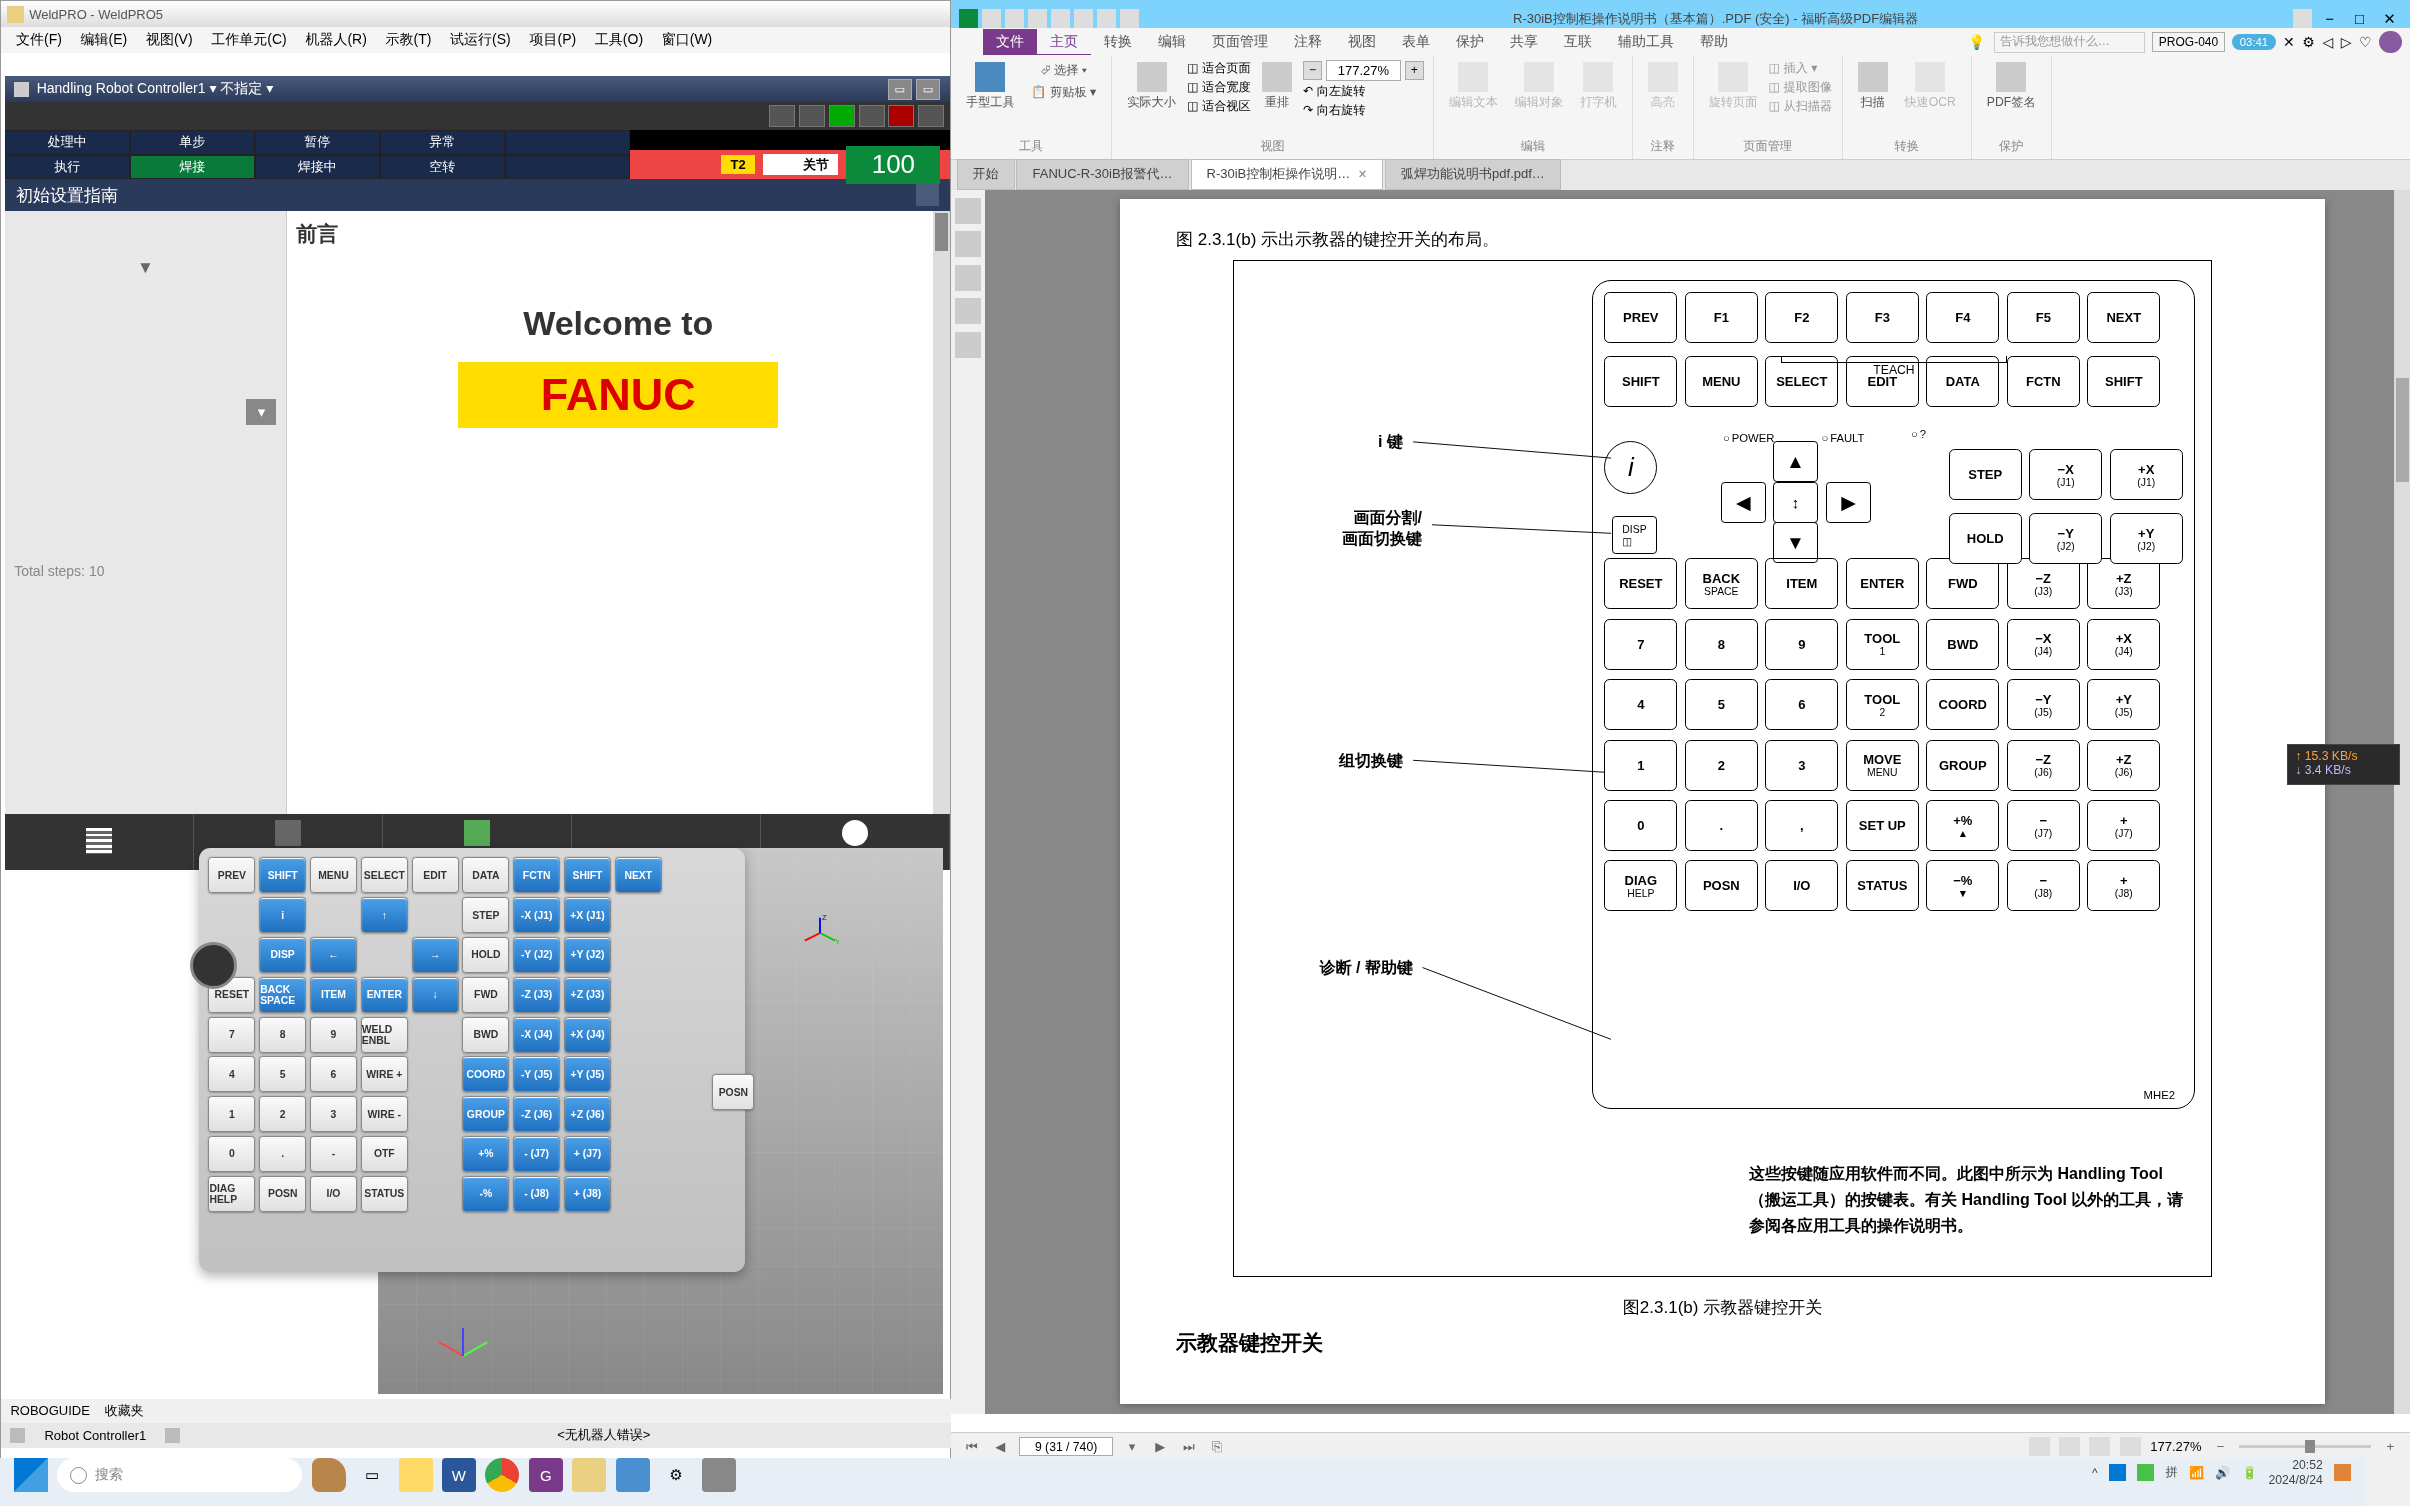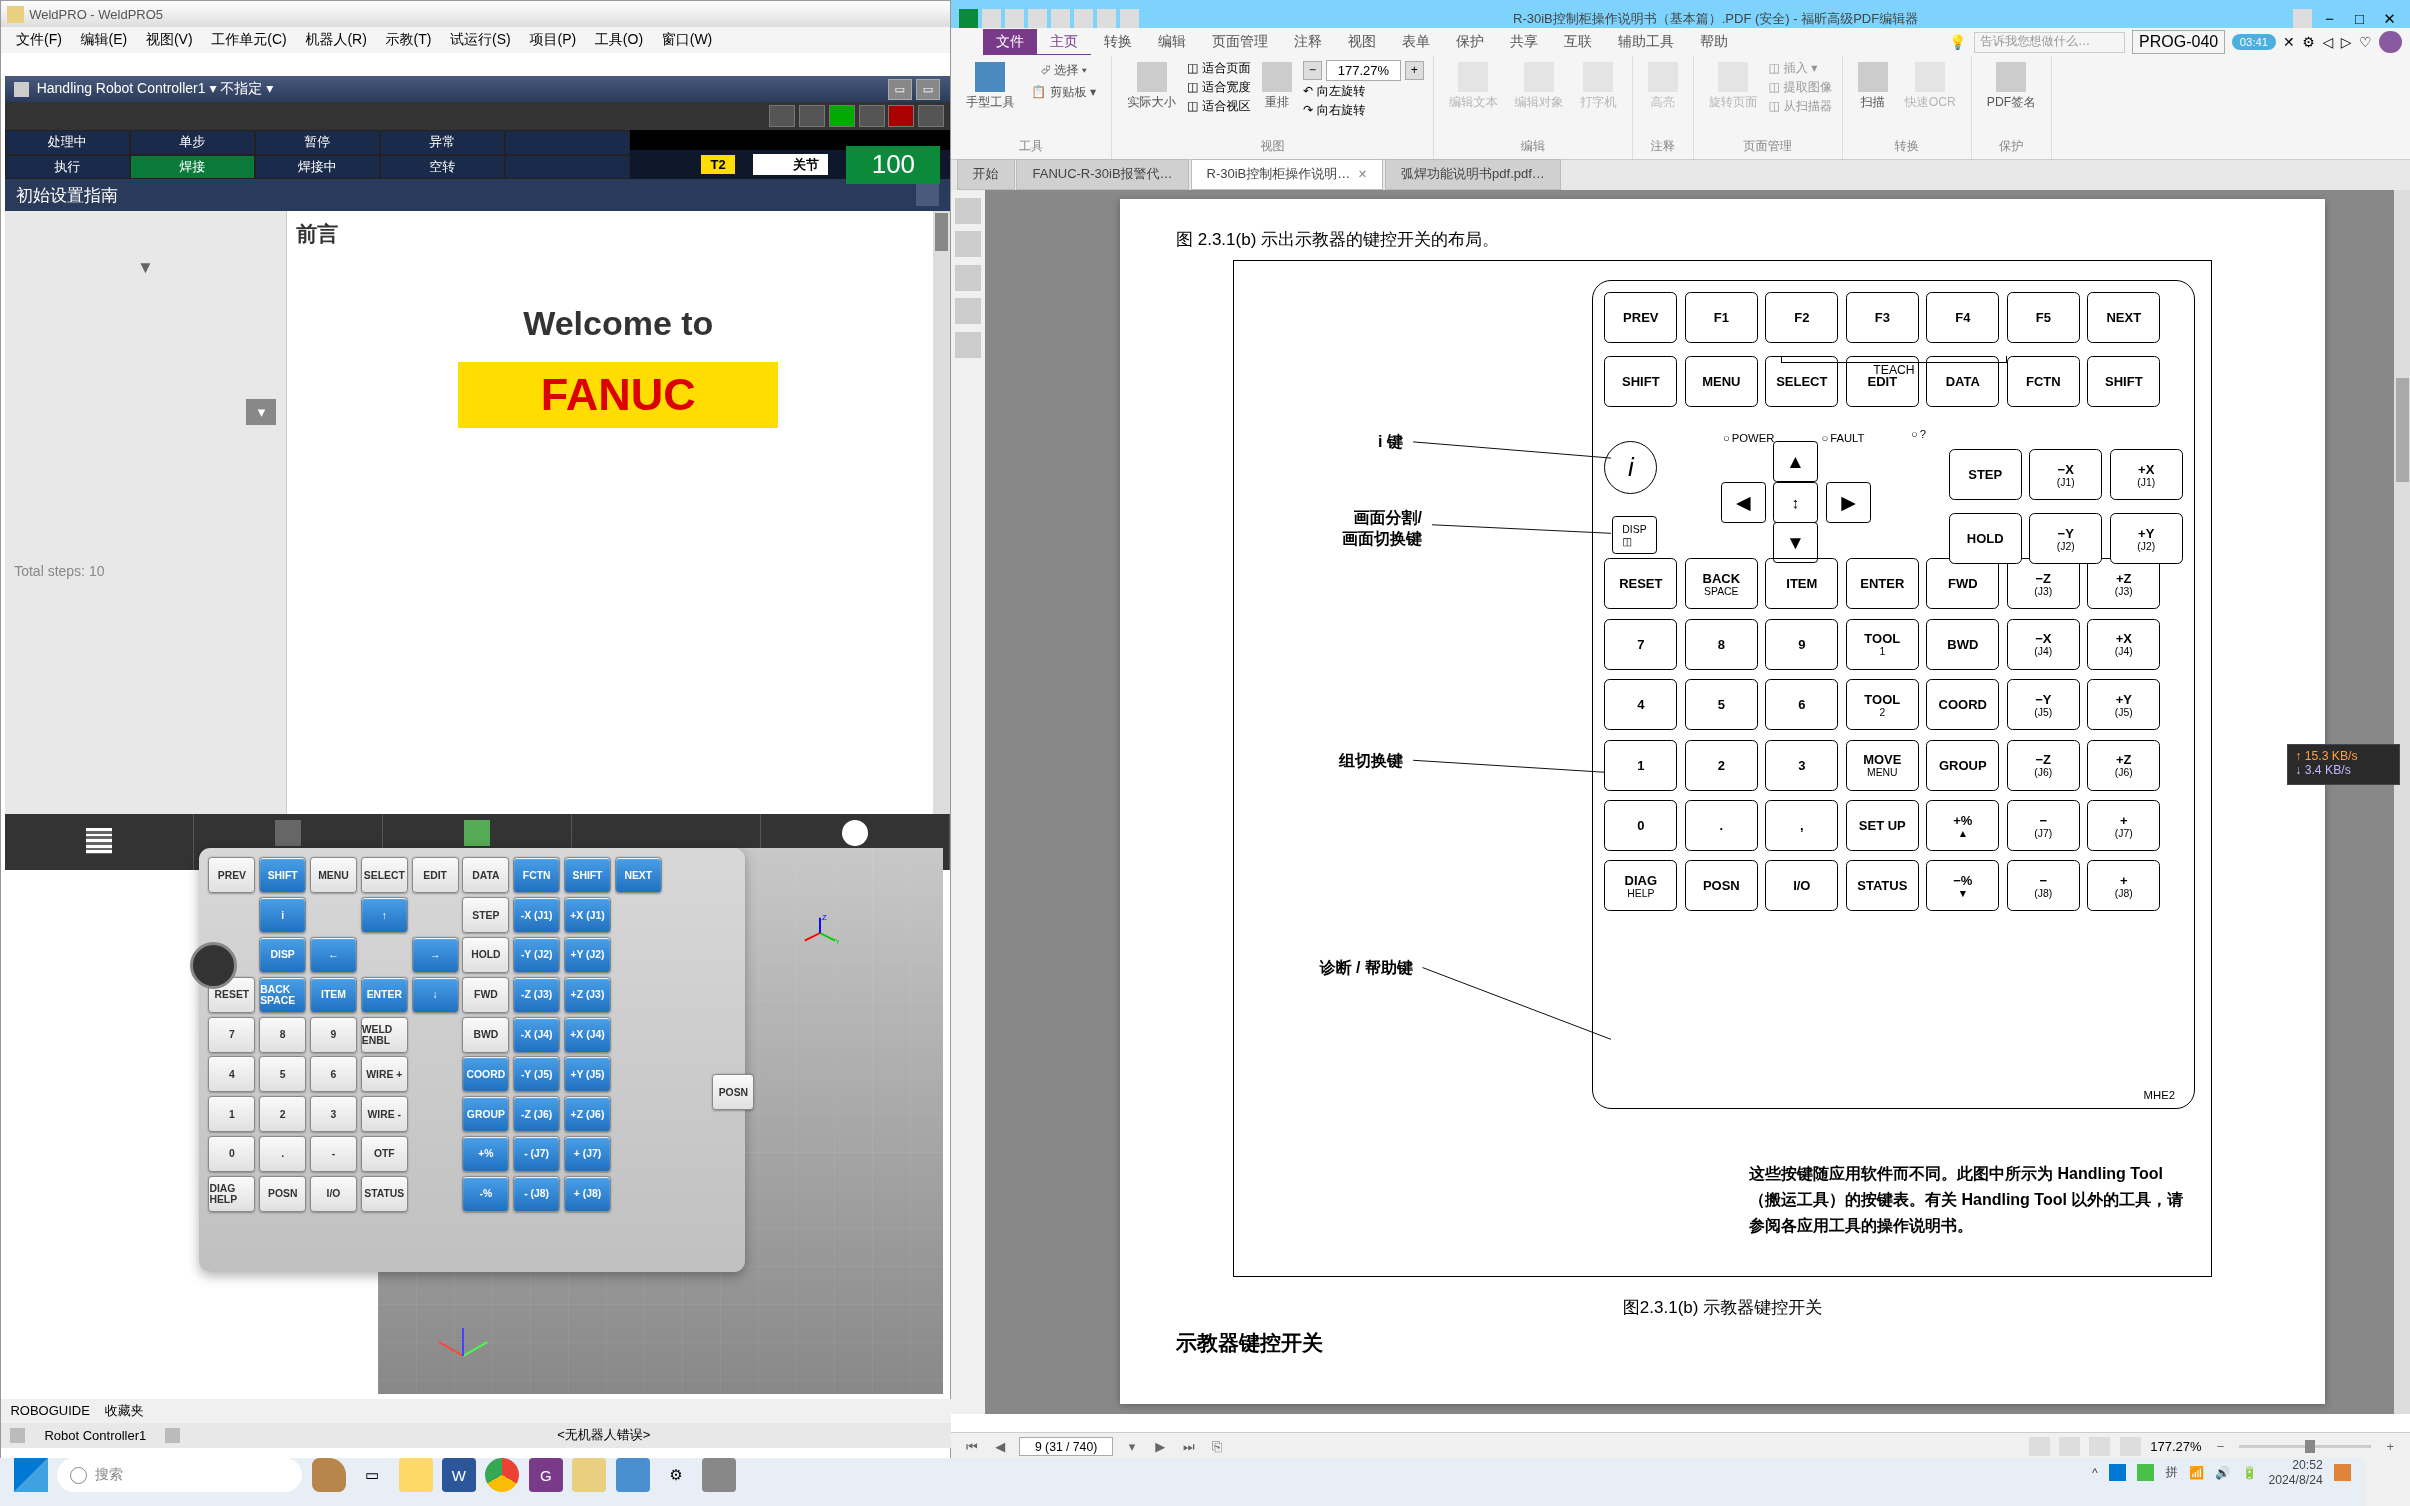--- a/index.html
+++ b/index.html
@@ -22,21 +22,21 @@
 .rc-toolbar { height: 28px; background: #333; display: flex; justify-content: flex-end; align-items: center; gap: 3.8px; padding: 0 5.6px; }
 .rc-toolbar .tbtn { width: 26px; height: 22.6px; background: #555; border: 0.9px solid #777; }
 .rc-toolbar .tbtn.green { background: #0a0; }
 .rc-toolbar .tbtn.red { background: #a00; }
 
 .rc-status { height: 49px; display: flex; }
 .rc-status-grid { flex: 1; display: grid; grid-template-columns: repeat(5, 1fr); grid-template-rows: 1fr 1fr; }
 .rc-status-cell { border: 0.9px solid #222; display: flex; align-items: center; justify-content: center; font-size: 13px; color: #fff; }
 .rc-status-cell.green { background: #0a7a3a; }
 .rc-status-cell.dark { background: #1a2a4a; }
-.rc-status-right { width: 320px; background: #0f172a; display: flex; align-items: center; justify-content: flex-end; padding: 0 9.4px; gap: 18px; margin-top: 20px; }
+.rc-status-right { width: 320px; background: #ef4444; display: flex; align-items: center; justify-content: flex-end; padding: 0 9.4px; gap: 8px; margin-top: 20px; }
 .rc-badge { padding: 1.9px 9.4px; font-size: 13px; font-weight: bold; }
 .rc-badge.yellow { background: #ffdd00; color: #000; }
 .rc-badge.white { background: #fff; color: #000; padding-left: 40px; }
 .rc-100 { width: 94px; height: 38px; background: #0a8a3a; color: #fff; font-size: 26px; display: flex; align-items: center; justify-content: center; }
 
 .rc-header { height: 32px; background: #2a3a5a; color: #fff; display: flex; align-items: center; justify-content: space-between; padding: 0 11.3px; font-size: 17px; }
 .rc-header .dicon { width: 22.6px; height: 22.6px; background: #4a5a7a; }
 
 .rc-body { display: flex; height: 603px; background: #fff; }
 .rc-sidebar { width: 282px; background: #e8e8e8; border-right: 0.9px solid #ccc; padding: 9.4px; position: relative; }
@@ -436,21 +436,21 @@
     <div class="rtab">视图</div>
     <div class="rtab">表单</div>
     <div class="rtab">保护</div>
     <div class="rtab">共享</div>
     <div class="rtab">互联</div>
     <div class="rtab">辅助工具</div>
     <div class="rtab">帮助</div>
     <div class="right">
       <span>💡</span>
       <div class="search">告诉我您想做什么…</div>
-      <span style="border:0.9px solid #aaa;padding:1.9px 5.6px;font-size:16px">PROG-040</span>
+      <span style="border:0.9px solid #aaa;padding:1.9px 5.6px;font-size:12px">PROG-040</span>
       <span class="badge">03:41</span>
       <span>✕</span>
       <span>⚙</span>
       <span>◁</span>
       <span>▷</span>
       <span>♡</span>
       <div class="avatar"></div>
     </div>
   </div>
 

